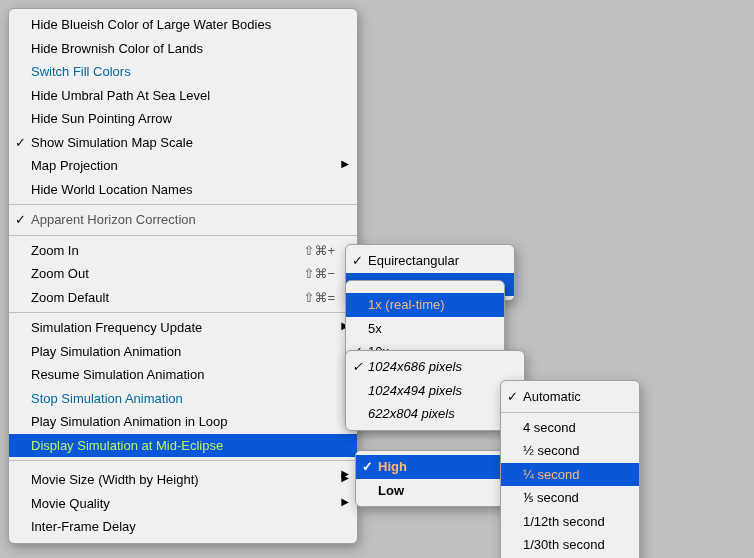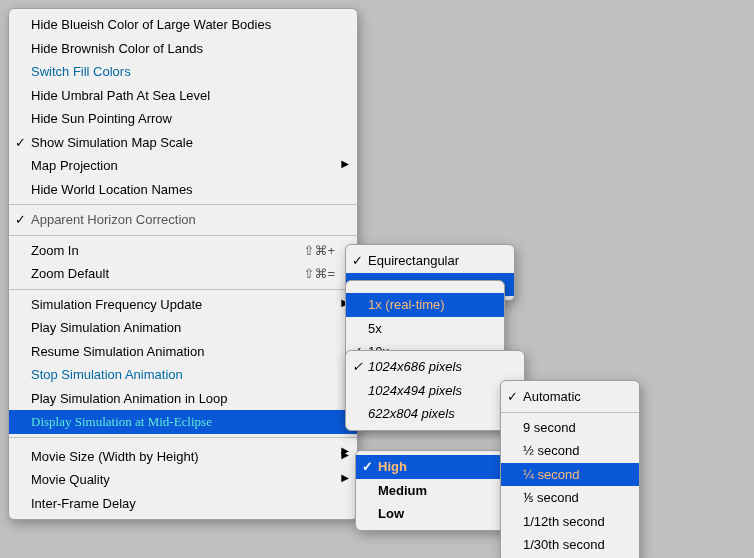--- a/index.html
+++ b/index.html
@@ -30,22 +30,21 @@
       padding: 2px 20px 2px 22px;
       color: #000;
       white-space: nowrap;
       cursor: pointer;
       position: relative;
       line-height: 1.5;
     }
 
     .menu-item:hover, .menu-item.highlighted {
       background: #0a58d8;
-      color: #5eead4;
-      font-family: Liberation Serif, serif;
+      color: #bef264;
     }
 
     .menu-item.disabled {
       color: #0369a1;
     }
 
     .menu-item.has-check::before {
       content: '✓';
       position: absolute;
       left: 6px;
@@ -169,20 +168,24 @@
   <div class="menu-item has-arrow"><span>Map Projection</span></div>
   <div class="menu-item"><span>Hide World Location Names</span></div>
   <div class="menu-separator"></div>
   <div class="menu-item has-check" style="color:#888;"><span style="color:#555;text-align:right;">Apparent Horizon Correction</span></div>
   <div class="menu-separator"></div>
   <div class="menu-item">
     <span>Zoom In</span>
     <span class="shortcut">⇧⌘+</span>
   </div>
   <div class="menu-item">
+    <span>Zoom Out</span>
+    <span class="shortcut">⇧⌘−</span>
+  </div>
+  <div class="menu-item">
     <span>Zoom Default</span>
     <span class="shortcut">⇧⌘=</span>
   </div>
   <div class="menu-separator"></div>
   <div class="menu-item has-arrow"><span>Simulation Frequency Update</span></div>
   <div class="menu-item"><span>Play Simulation Animation</span></div>
   <div class="menu-item"><span>Resume Simulation Animation</span></div>
   <div class="menu-item disabled"><span>Stop Simulation Animation</span></div>
   <div class="menu-item"><span>Play Simulation Animation in Loop</span></div>
   <div class="menu-item highlighted"><span>Display Simulation at Mid-Eclipse</span></div>
@@ -208,27 +211,26 @@
 </div>
 
 <div class="submenu-resolution">
   <div class="menu-item has-check"><span>1024x686 pixels</span></div>
   <div class="menu-item"><span>1024x494 pixels</span></div>
   <div class="menu-item"><span>622x804 pixels</span></div>
 </div>
 
 <div class="submenu-quality">
   <div class="menu-item-blue-selected has-check"><span>High</span></div>
-  <div class="menu-item"><span>Medium</span></div>
   <div class="menu-item"><span>Low</span></div>
 </div>
 
 <div class="submenu-delay">
   <div class="menu-item has-check"><span>Automatic</span></div>
   <div class="menu-separator"></div>
-  <div class="menu-item"><span>9 second</span></div>
+  <div class="menu-item"><span>4 second</span></div>
   <div class="menu-item"><span>½ second</span></div>
   <div class="menu-item-blue-selected"><span>¼ second</span></div>
   <div class="menu-item"><span>⅕ second</span></div>
   <div class="menu-item"><span>1/12th second</span></div>
   <div class="menu-item"><span>1/30th second</span></div>
   <div class="menu-item"></div>
 </div>
 
 </body></html>

